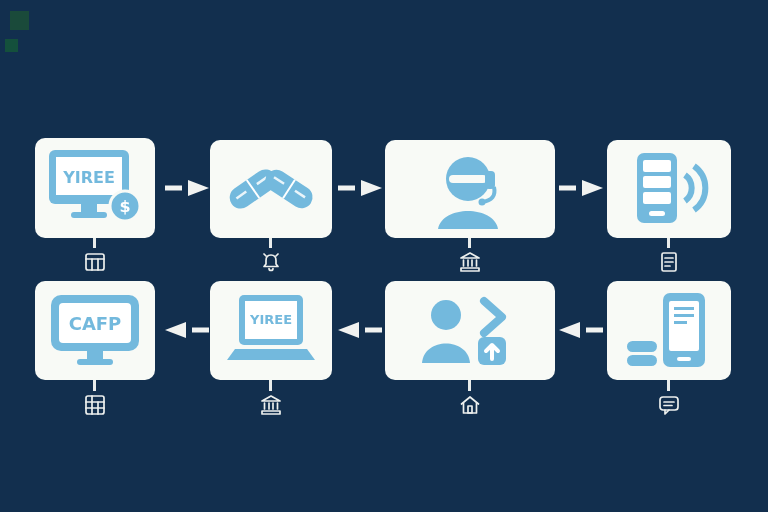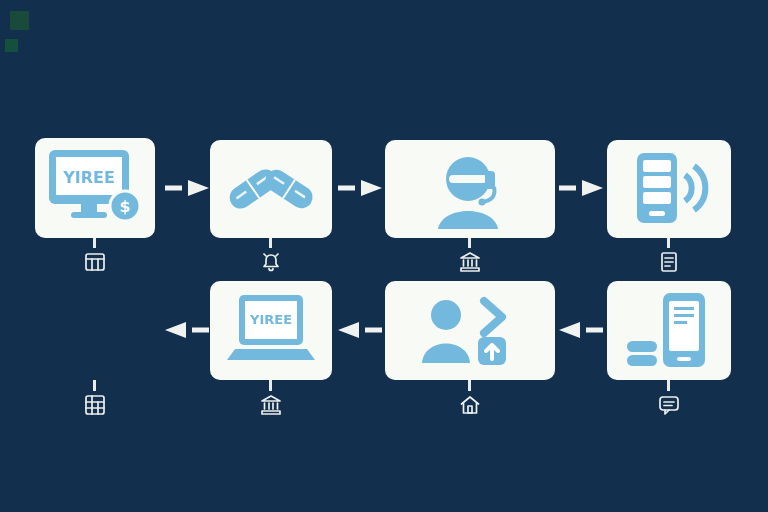--- a/index.html
+++ b/index.html
@@ -74,20 +74,29 @@
       <rect x="16" y="6" width="40" height="70" rx="7" fill="#73b9dd"></rect>
       <rect x="22" y="13" width="28" height="12" rx="2" fill="#ffffff"></rect>
       <rect x="22" y="29" width="28" height="12" rx="2" fill="#ffffff"></rect>
       <rect x="22" y="45" width="28" height="12" rx="2" fill="#ffffff"></rect>
       <rect x="28" y="64" width="16" height="5" rx="2.5" fill="#ffffff"></rect>
       <path d="M64 28 a16 16 0 0 1 0 26" stroke="#73b9dd" stroke-width="6" fill="none"></path>
       <path d="M73 19 a27 27 0 0 1 0 44" stroke="#73b9dd" stroke-width="6" fill="none"></path>
     </svg>
   </div>
 
+  <div class="card" style="left:35px;top:281px;width:120px;height:99px;">
+    <svg width="100" height="84" viewBox="0 0 96 84">
+      <rect x="4" y="6" width="88" height="56" rx="10" fill="#73b9dd"></rect>
+      <rect x="12" y="14" width="72" height="40" rx="4" fill="#ffffff"></rect>
+      <text x="48" y="41" text-anchor="middle" font-size="18" font-weight="bold" fill="#73b9dd">CAFP</text>
+      <rect x="40" y="62" width="16" height="8" fill="#73b9dd"></rect>
+      <rect x="30" y="70" width="36" height="6" rx="3" fill="#73b9dd"></rect>
+    </svg>
+  </div>
 
   <div class="card" style="left:210px;top:281px;width:122px;height:99px;">
     <svg width="100" height="84" viewBox="0 0 96 84">
       <rect x="16" y="6" width="64" height="50" rx="5" fill="#73b9dd"></rect>
       <rect x="22" y="12" width="52" height="38" fill="#ffffff"></rect>
       <text x="48" y="35" text-anchor="middle" font-size="13" font-weight="bold" fill="#73b9dd">YIREE</text>
       <path d="M12 60 L84 60 L92 71 L4 71 Z" fill="#73b9dd"></path>
     </svg>
   </div>
 

